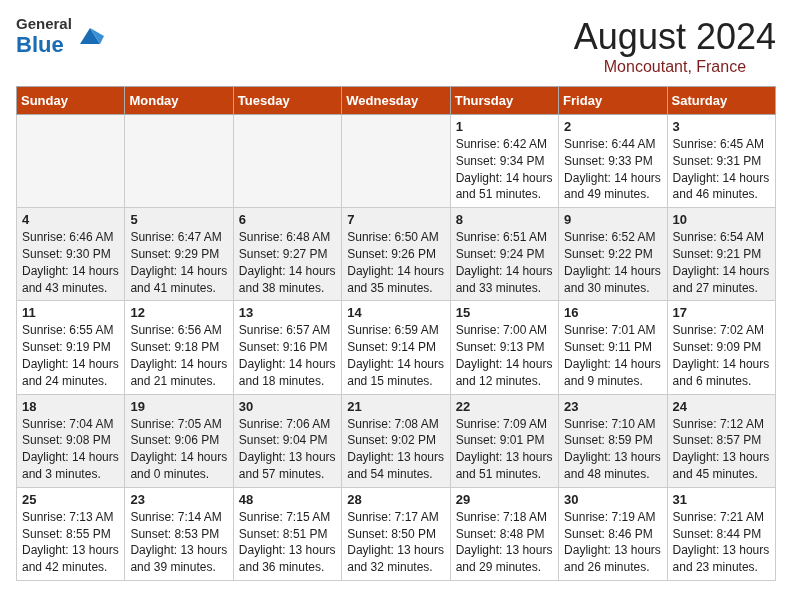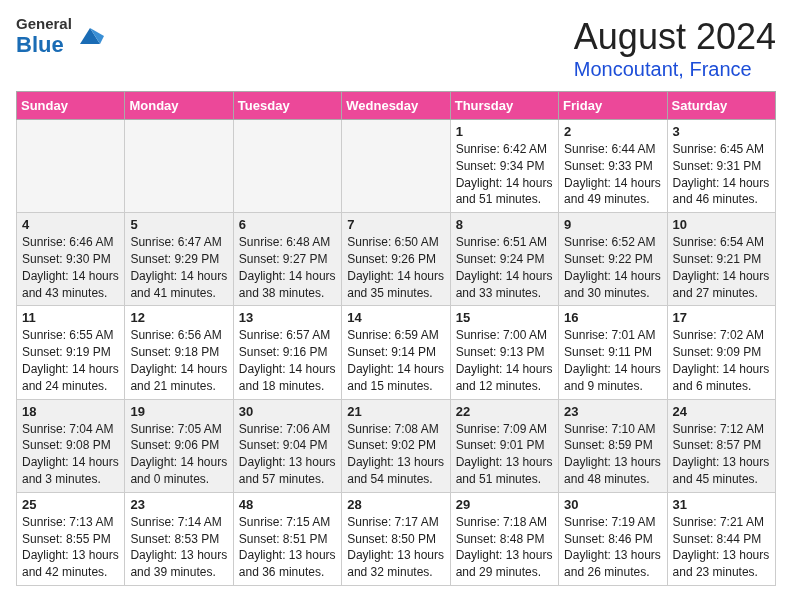--- a/index.html
+++ b/index.html
@@ -34,38 +34,38 @@
       font-size: 22px;
       font-weight: bold;
       color: #1a6cb5;
     }
     .logo-icon {
       width: 28px;
       height: 28px;
       margin-left: 4px;
     }
     .title-section {
-      text-align: left;
+      text-align: center;
     }
     .month-year {
       font-size: 36px;
       font-weight: normal;
       color: #222;
     }
     .location {
-      font-size: 20px;
-      color: #1d4ed8;
+      font-size: 16px;
+      color: #7f1d1d;
     }
     table {
       width: 100%;
       border-collapse: collapse;
       table-layout: fixed;
     }
     th {
-      background: #ec4899;
+      background: #c2410c;
       color: #fff;
       font-size: 13px;
       font-weight: bold;
       padding: 6px 4px;
       text-align: left;
       border: 1px solid #aaa;
     }
     td {
       border: 1px solid #ccc;
       vertical-align: top;

